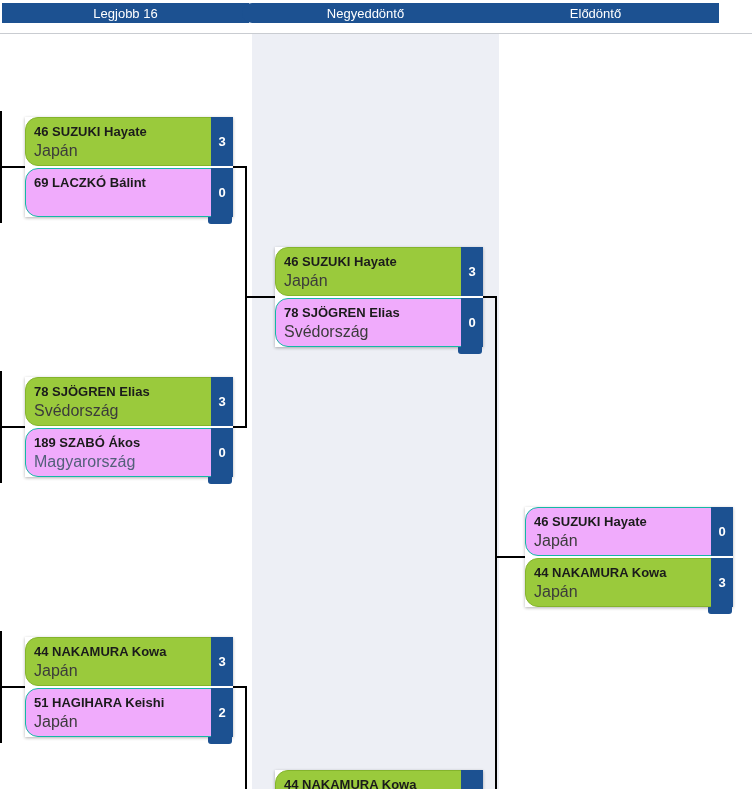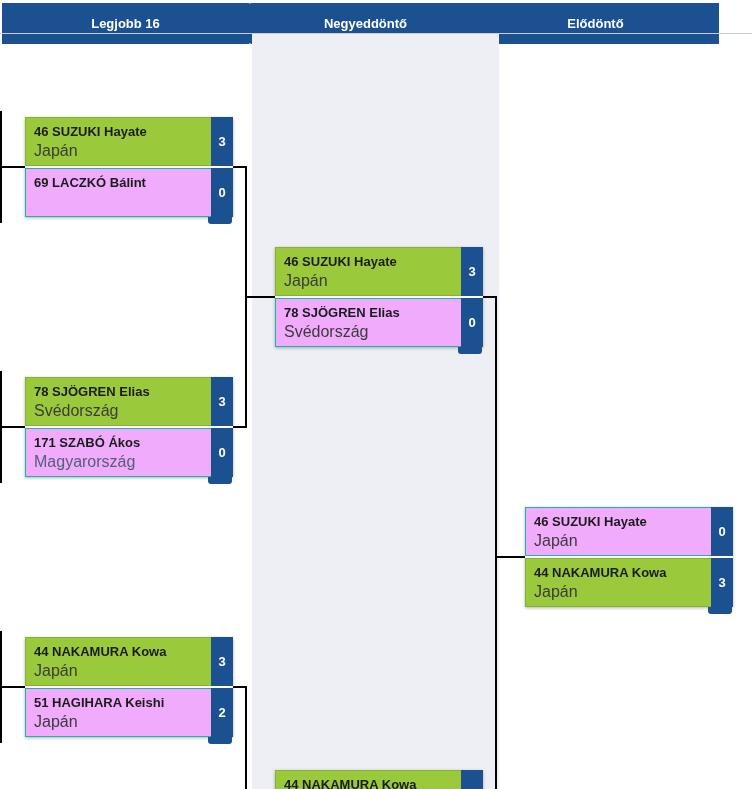--- a/index.html
+++ b/index.html
@@ -10,38 +10,38 @@
   }
   html,body{margin:0;padding:0;}
   .stage{
     position:relative;
     width:752px;height:789px;
     overflow:hidden;
     background:#ffffff;
     font-family:"Liberation Sans", sans-serif;
   }
   .col-header{
-    position:absolute;top:3px;height:41px;
+    position:absolute;top:3px;height:20px;
     background:var(--navy);color:#ffffff;
-    font-weight:bold;font-size:13px;
+    font-weight:normal;font-size:13px;
     display:flex;align-items:center;justify-content:center;
   }
   .top-rule{
     position:absolute;top:33px;left:0;width:752px;height:1px;
     background:#c9ccd1;
   }
   .col-band{
     position:absolute;left:252px;top:34px;width:247px;height:755px;
     background:var(--band);
   }
   .match{
     position:absolute;width:208px;background:#ffffff;
     box-shadow:0 1px 3px rgba(0,0,0,0.30);
   }
-  .row{position:relative;height:49px;box-sizing:border-box;}
+  .row{position:relative;height:49px;box-sizing:border-box;border-radius:13px;}
   .row + .row{margin-top:2px;}
   .row.w{background:var(--green);border:1px solid #84b42c;}
   .row.l{background:#f0abfc;border:1px solid #14b8a6;}
   .name{
     font-weight:bold;font-size:13px;color:#1b1b1b;
     padding:6px 28px 0 8px;white-space:nowrap;overflow:hidden;
   }
   .country{
     font-size:16px;color:#3b3b3b;
     padding:3px 28px 0 8px;white-space:nowrap;overflow:hidden;
@@ -103,21 +103,21 @@
     <div class="tab"></div>
   </div>
 
   <div class="match" style="left:25px;top:377px;">
     <div class="row w">
       <div class="name">78 SJÖGREN Elias</div>
       <div class="country">Svédország</div>
       <div class="score">3</div>
     </div>
     <div class="row l">
-      <div class="name">171 SZABÓ Ákos</div>
+      <div class="name">189 SZABÓ Ákos</div>
       <div class="country home">Magyarország</div>
       <div class="score">0</div>
     </div>
     <div class="tab"></div>
   </div>
 
   <div class="match" style="left:25px;top:637px;">
     <div class="row w">
       <div class="name">44 NAKAMURA Kowa</div>
       <div class="country">Japán</div>

